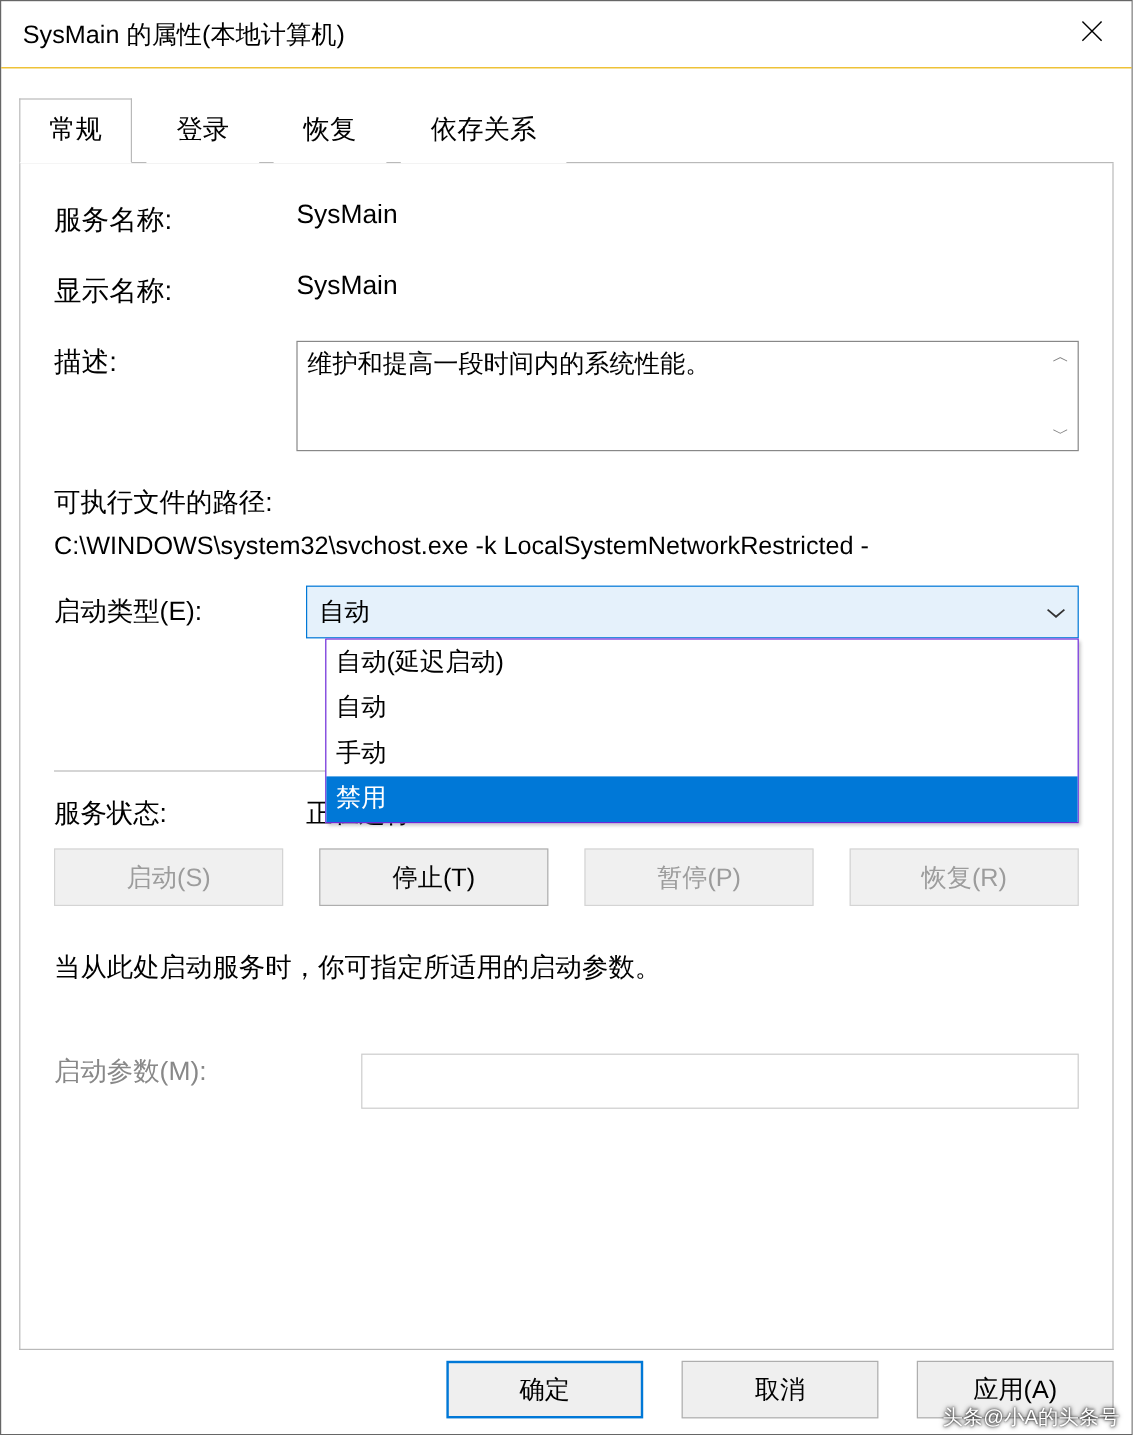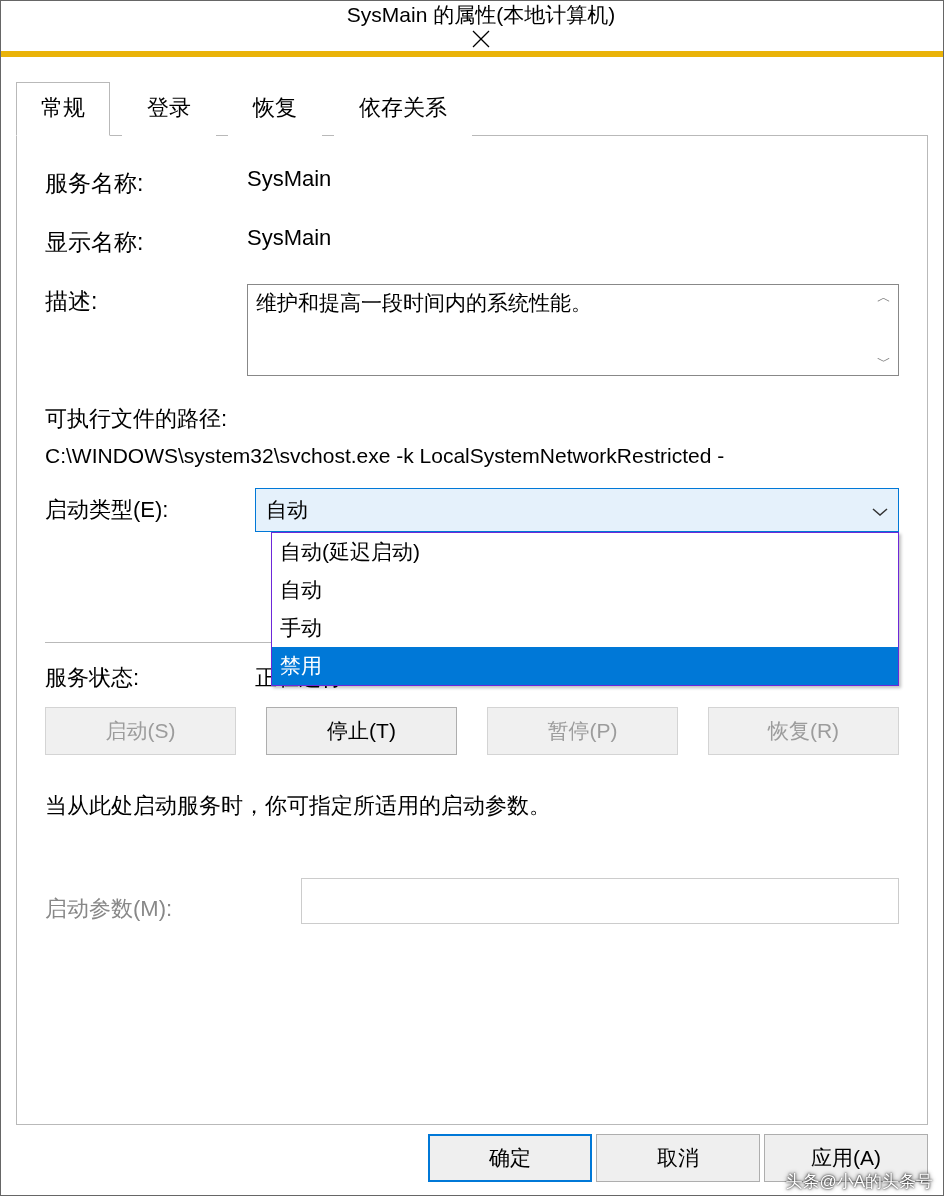--- a/index.html
+++ b/index.html
@@ -17,22 +17,21 @@
     border: 1px solid #666;
     background: #fff;
     display: flex; flex-direction: column;
     position: relative;
   }
   
   .titlebar {
     height: 56px;
     display: flex; align-items: center;
     padding: 0 0 0 18px;
-    border-bottom: 6px solid #eab308;
-    flex-direction: column;
+    border-bottom: 1px solid #eab308;
   }
   .titlebar .title { flex: 1; font-size: 21px; }
   .titlebar .close {
     width: 66px; height: 56px;
     display: flex; align-items: center; justify-content: center;
     font-size: 22px;
   }
   .titlebar .close svg { width: 20px; height: 20px; stroke: #000; stroke-width: 1.2; }
   
   .tabrow {
@@ -136,35 +135,35 @@
   .btn {
     flex: 1;
     height: 48px;
     border: 1px solid #aeaeae;
     background: #efefef;
     display: flex; align-items: center; justify-content: center;
     font-size: 21px;
   }
   .btn.disabled { color: #9c9c9c; background: #f0f0f0; border-color: #d4d4d4; }
   .note { margin-top: 36px; font-size: 22px; line-height: 1.4; }
-  .param-row { display: flex; align-items: flex-end; margin-top: 56px; }
+  .param-row { display: flex; align-items: flex-start; margin-top: 56px; }
   .param-row .lbl { width: 256px; font-size: 22px; color: #888; }
   .param-row input {
     flex: 1; height: 46px;
     border: 1px solid #ccc;
     background: #fff;
     font-size: 20px;
     padding: 0 8px;
   }
   .param-row input:disabled { background: #fff; color: #888; }
   
   .footer {
     height: 70px;
     display: flex; justify-content: flex-end; align-items: center;
-    gap: 4px;
+    gap: 32px;
     padding: 0 15px 4px 0;
   }
   .fbtn {
     width: 164px; height: 48px;
     border: 1px solid #aeaeae;
     background: #efefef;
     display: flex; align-items: center; justify-content: center;
     font-size: 21px;
   }
   .fbtn.primary { border: 2px solid #0078d7; background: #efefef; }

